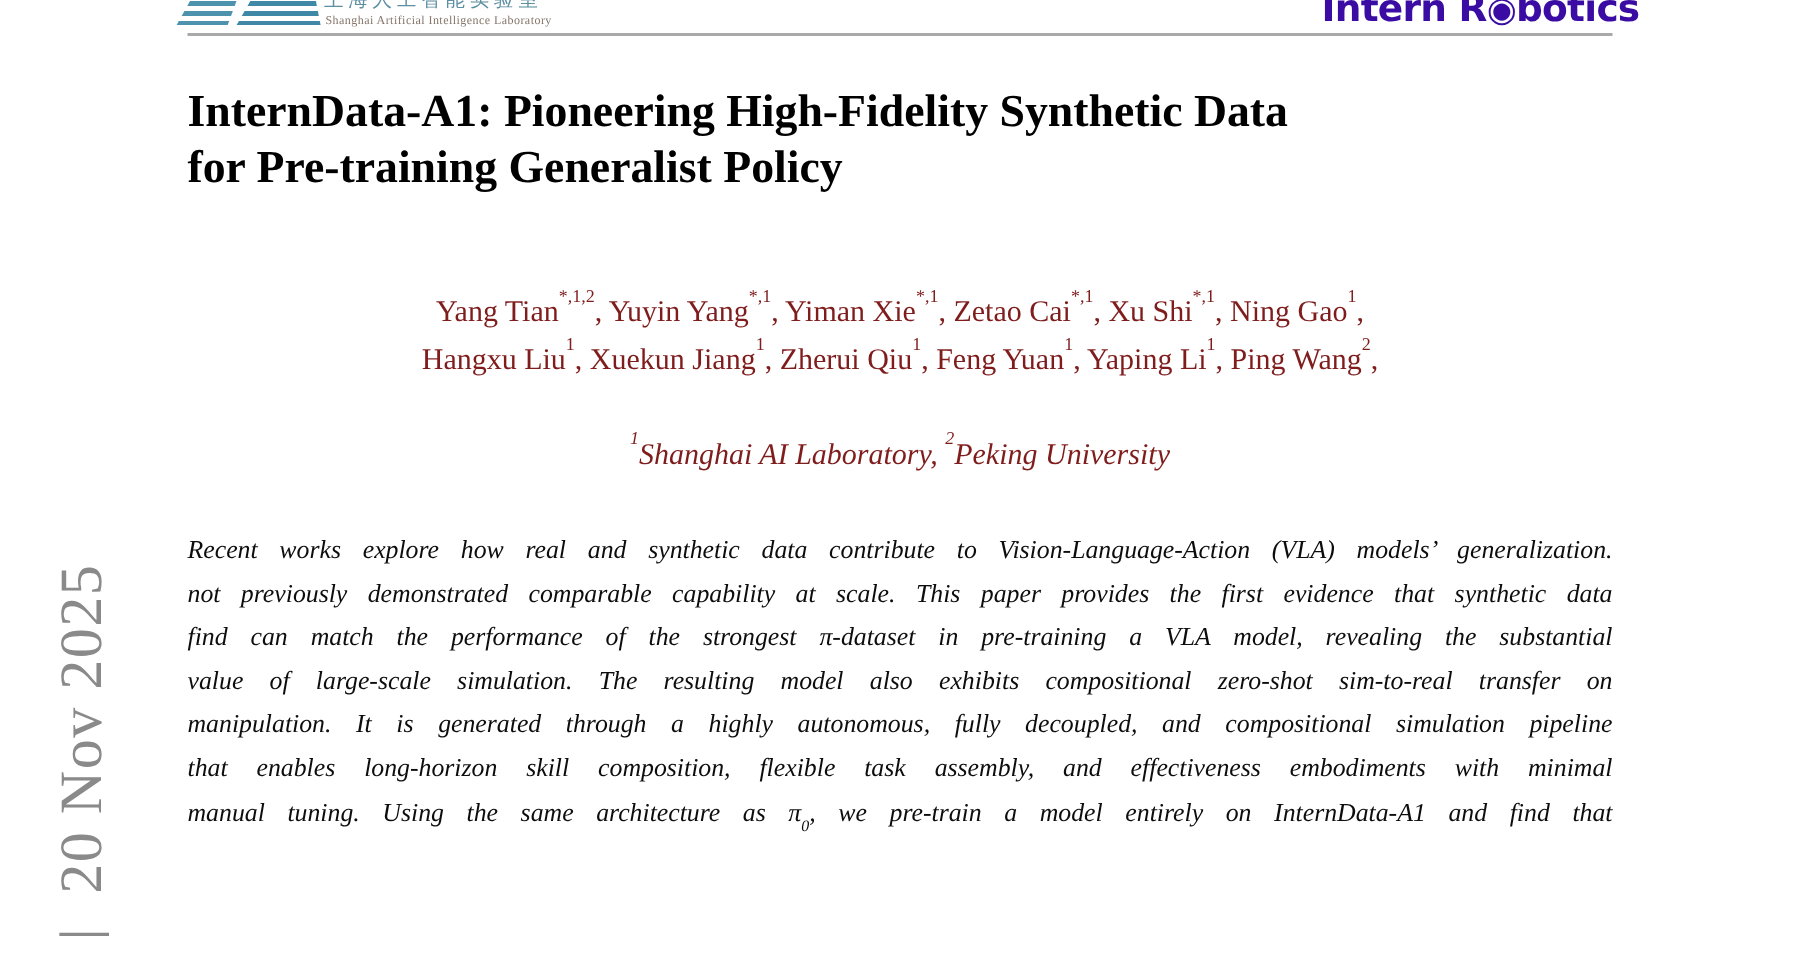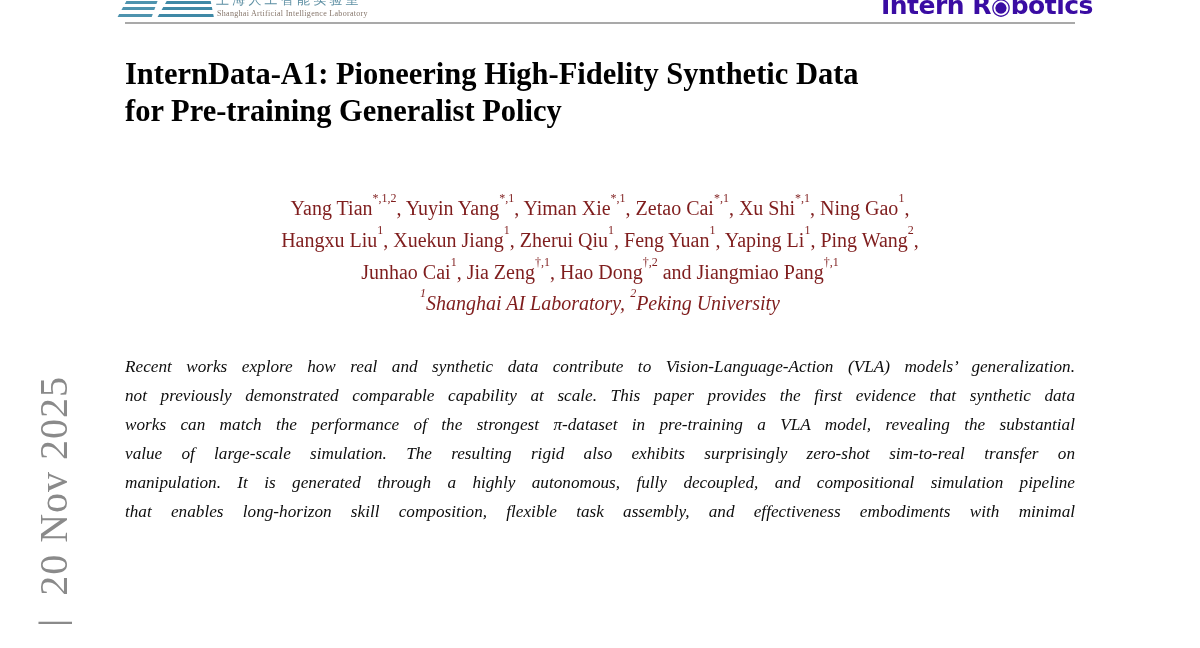--- a/index.html
+++ b/index.html
@@ -65,26 +65,26 @@
   <div class="stamp">O]  20 Nov 2025</div>
 
   <div class="title">
     <div>InternData-A1: Pioneering High-Fidelity Synthetic Data</div>
     <div>for Pre-training Generalist Policy</div>
   </div>
 
   <div class="authors">
   <div class="author-line">Yang Tian<sup>*,1,2</sup>, Yuyin Yang<sup>*,1</sup>, Yiman Xie<sup>*,1</sup>, Zetao Cai<sup>*,1</sup>, Xu Shi<sup>*,1</sup>, Ning Gao<sup>1</sup>,</div>
       <div class="author-line">Hangxu Liu<sup>1</sup>, Xuekun Jiang<sup>1</sup>, Zherui Qiu<sup>1</sup>, Feng Yuan<sup>1</sup>, Yaping Li<sup>1</sup>, Ping Wang<sup>2</sup>,</div>
-      <div class="author-line">Junhao Cai<sup>1</sup>, Jia Zeng<sup>†,1</sup>, Hao Dong<sup>†,2</sup> and Jiangmiao Pang<sup>†,1</sup></div>
     </div>
   <div class="authors affil" style="top: 260px; font-style: italic;"><sup>1</sup>Shanghai AI Laboratory, <sup>2</sup>Peking University</div>
 
   <div class="abstract">
   <div class="abs-line">Recent works explore how real and synthetic data contribute to Vision-Language-Action (VLA) models’ generalization.</div>
       <div class="abs-line">not previously demonstrated comparable capability at scale. This paper provides the first evidence that synthetic data</div>
-      <div class="abs-line">works can match the performance of the strongest π-dataset in pre-training a VLA model, revealing the substantial</div>
-      <div class="abs-line">value of large-scale simulation. The resulting rigid also exhibits surprisingly zero-shot sim-to-real transfer on</div>
+      <div class="abs-line">find can match the performance of the strongest π-dataset in pre-training a VLA model, revealing the substantial</div>
+      <div class="abs-line">value of large-scale simulation. The resulting model also exhibits compositional zero-shot sim-to-real transfer on</div>
       <div class="abs-line">manipulation. It is generated through a highly autonomous, fully decoupled, and compositional simulation pipeline</div>
       <div class="abs-line">that enables long-horizon skill composition, flexible task assembly, and effectiveness embodiments with minimal</div>
+      <div class="abs-line">manual tuning. Using the same architecture as π<sub>0</sub>, we pre-train a model entirely on InternData-A1 and find that</div>
     </div>
 
 </div>
 
 </body></html>

